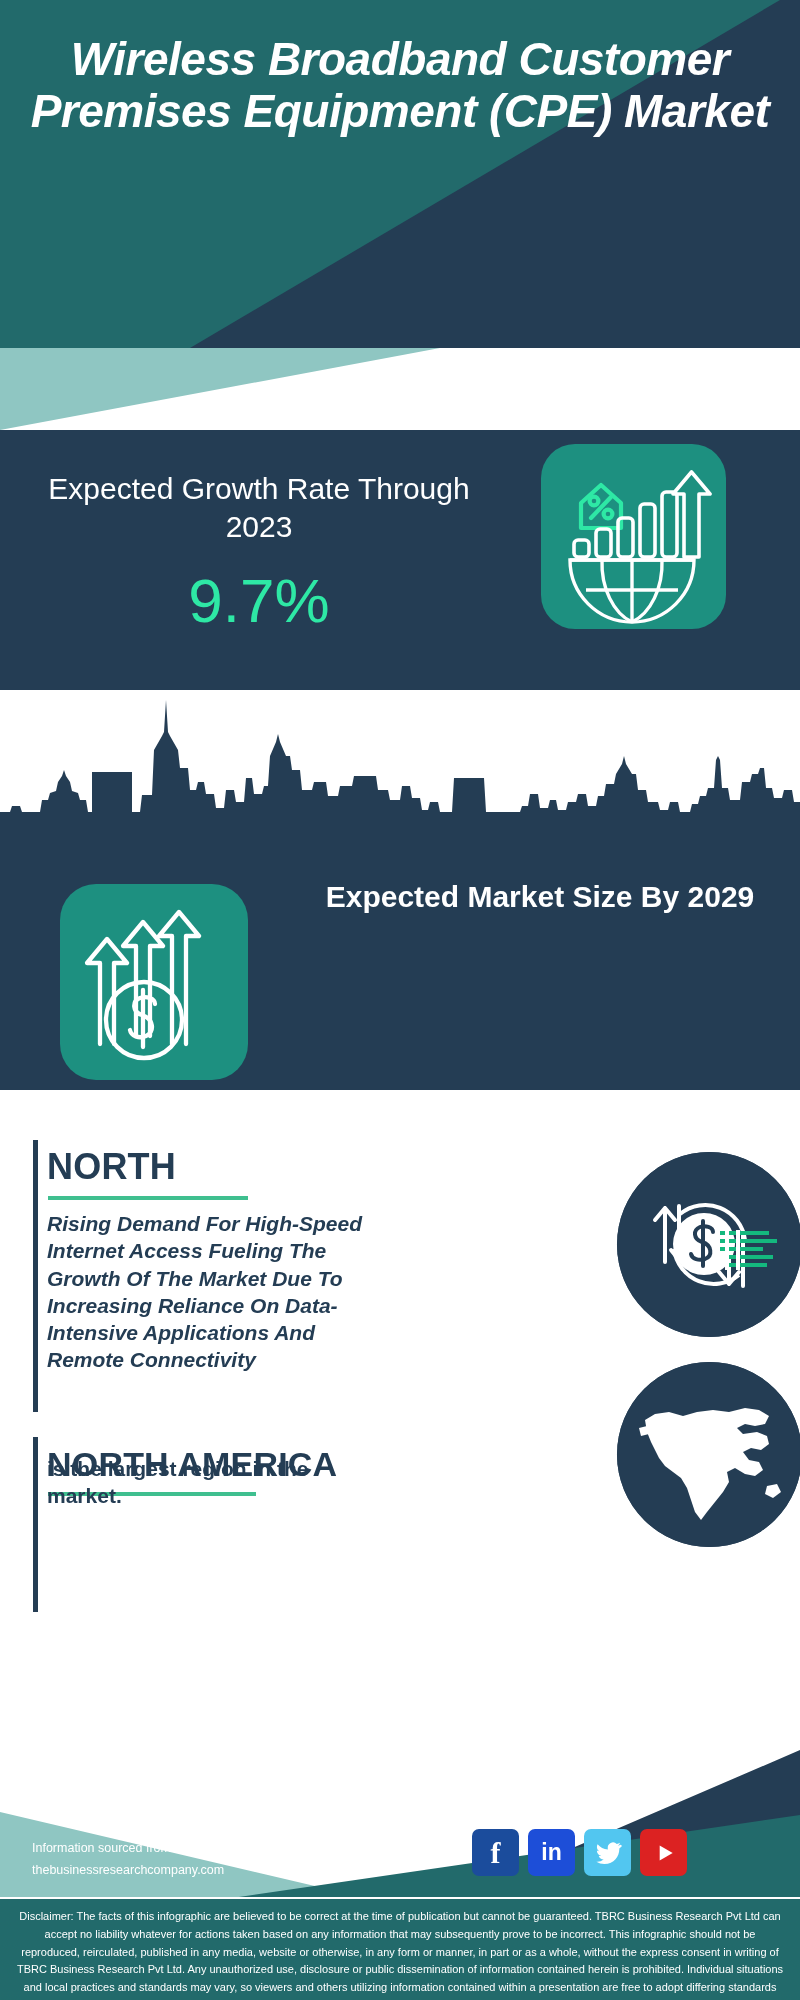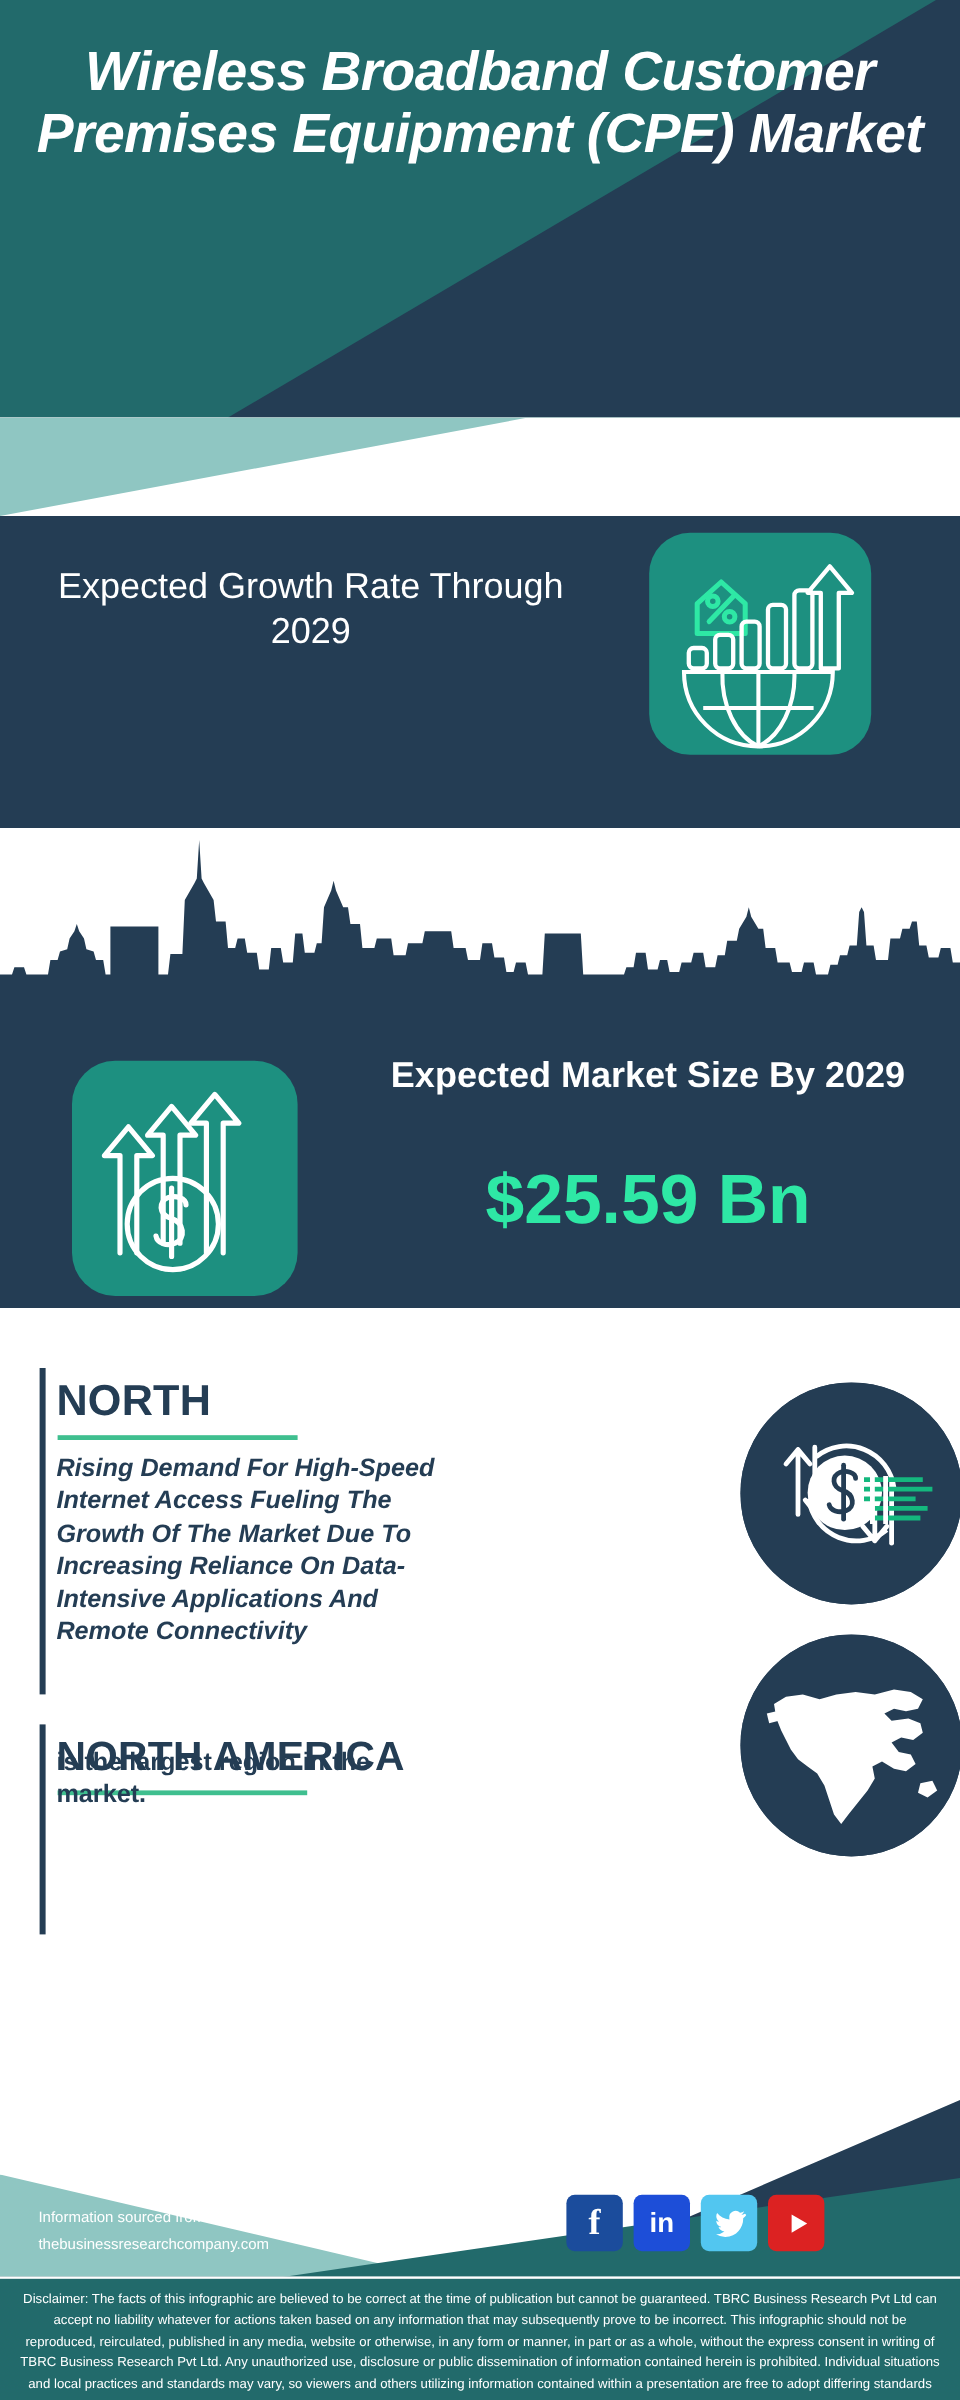--- a/index.html
+++ b/index.html
@@ -169,21 +169,22 @@
 
 <div class="header">
   <div class="header-diag"></div>
 </div>
 <h1 class="header-title">Wireless Broadband Customer Premises Equipment (CPE) Market</h1>
 
 <div class="band-white"></div>
 <div class="band-tri"></div>
 
 <div class="growth">
-  <div class="growth-label">Expected Growth Rate Through 2029</div>
+  <div class="growth-label">Expected Growth Rate Through 2023</div>
+  <div class="growth-value">9.7%</div>
 </div>
 
 <div class="icon-box-growth">
   <svg width="185" height="185" viewBox="0 0 185 185">
 
     <g fill="none" stroke="#2EE8A5" stroke-width="4.2" stroke-linejoin="round" stroke-linecap="round">
       <path d="M40 59 L60 41 L80 59 L80 84 L40 84 Z"></path>
       <circle cx="53" cy="57" r="4.4"></circle>
       <circle cx="67" cy="70" r="4.4"></circle>
       <line x1="70" y1="53" x2="50" y2="74"></line>
@@ -231,21 +232,20 @@
       L660,120 L668,120 L670,112 L678,112 L680,122 L690,122 L692,114 L698,114
       L700,106 L706,106 L708,98 L714,98 L716,70 L718,66 L720,70 L722,98
       L728,98 L730,110 L740,110 L742,92 L750,92 L752,84 L758,84 L760,78
       L764,78 L766,98 L772,98 L774,108 L782,108 L784,100 L792,100 L794,112
       L800,112 L800,140 Z"></path>
   </svg>
 </div>
 
 <div class="market">
   <div class="market-label">Expected Market Size By 2029</div>
-  <div class="market-value">$25.59 Bn</div>
 </div>
 
 <div class="icon-box-market">
   <svg width="188" height="196" viewBox="0 0 188 196">
     <g fill="none" stroke="#ffffff" stroke-width="4.3" stroke-linejoin="round" stroke-linecap="round">
       <path d="M40 160 L40 79 L27 79 L47 55 L67 79 L54 79 L54 160"></path>
       <path d="M76 152 L76 62 L63 62 L83 38 L103 62 L90 62 L90 152"></path>
       <path d="M112 160 L112 52 L99 52 L119 28 L139 52 L126 52 L126 160"></path>
     </g>
     <circle cx="84" cy="136" r="38" fill="none" stroke="#ffffff" stroke-width="4.3"></circle>

